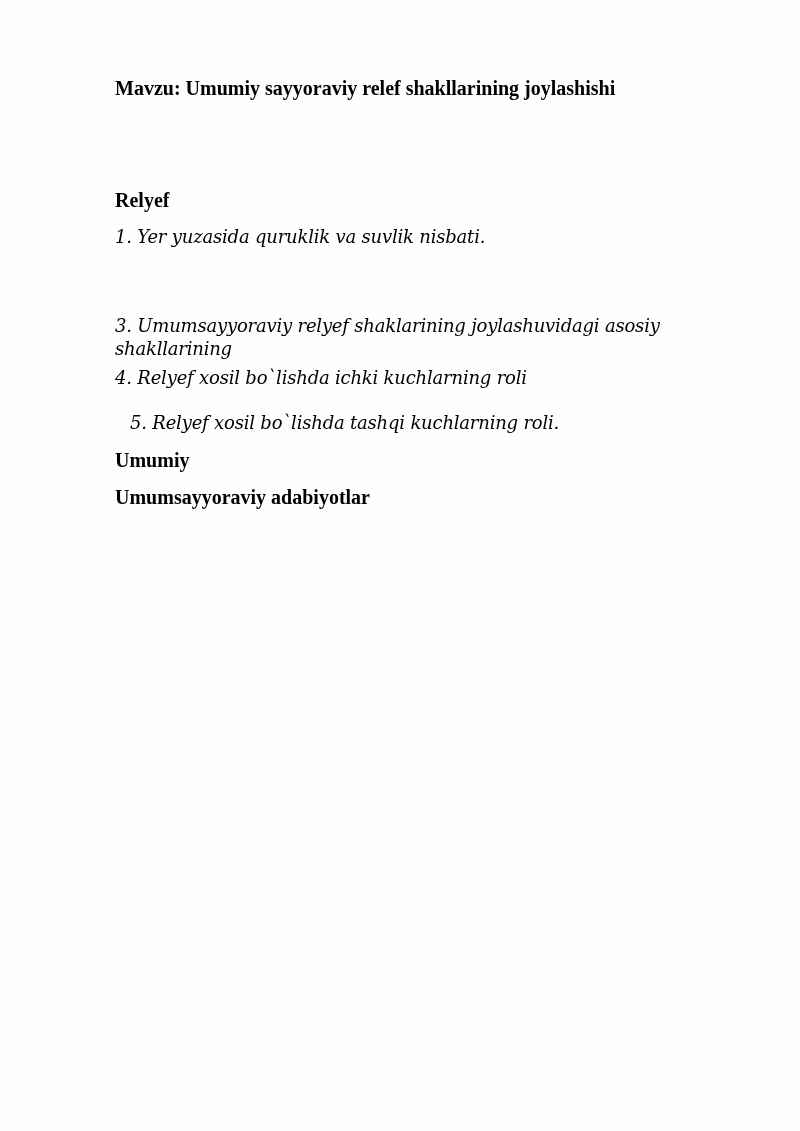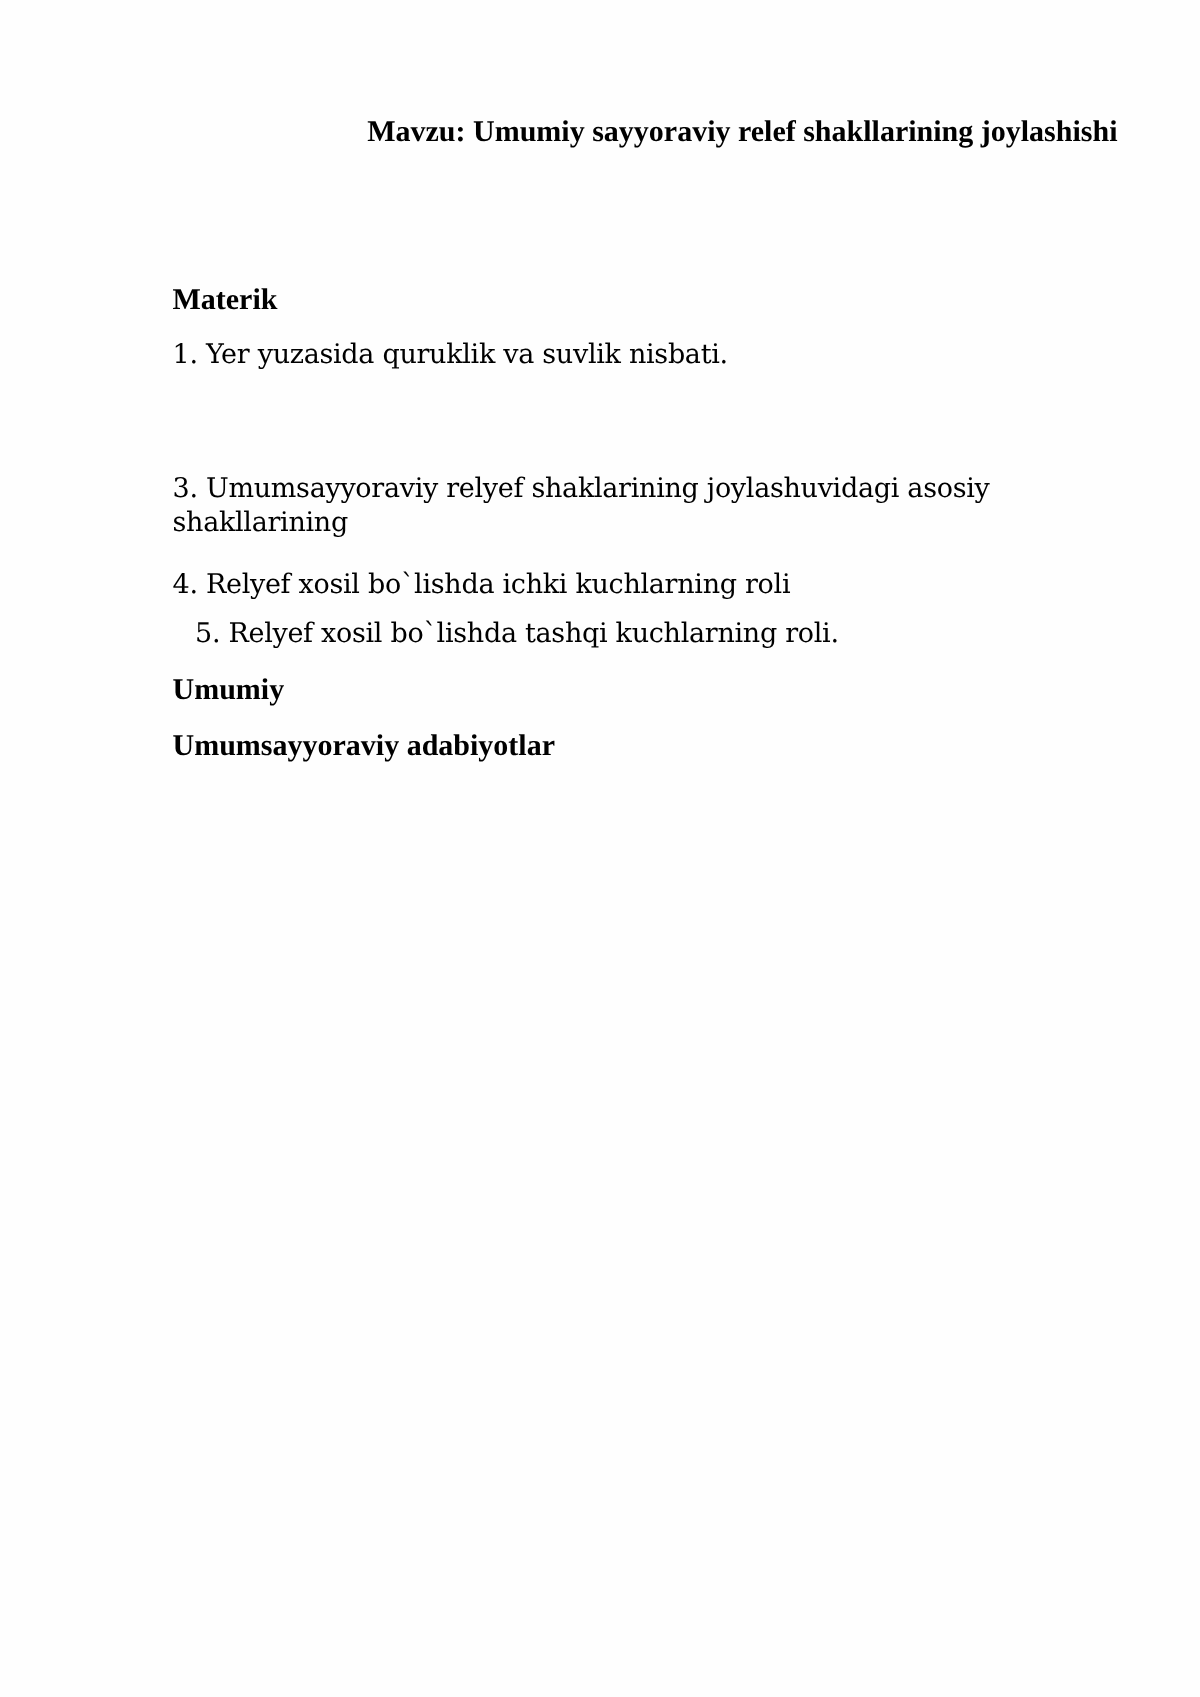--- a/index.html
+++ b/index.html
@@ -19,21 +19,21 @@
       left: 0; top: 0;
       width: 800px;
       height: 1131px;
       background: #fefefe;
     }
     .title {
       position: absolute;
       top: 74px;
       left: 115px;
       width: 630px;
-      text-align: right;
+      text-align: left;
       font-family: "Liberation Serif", serif;
       font-weight: bold;
       font-size: 20px;
       line-height: 28px;
       white-space: nowrap;
     }
     .plan-heading {
       position: absolute;
       top: 150px;
       left: 115px;
@@ -50,33 +50,34 @@
       font-size: 20px;
       line-height: 28px;
       white-space: nowrap;
     }
     .bold {
       font-family: "Liberation Serif", serif;
       font-weight: bold;
     }
     .ital {
       font-family: "DejaVu Serif", serif;
+      font-style: italic;
       font-size: 18px;
       letter-spacing: -0.2px;
     }
   </style>
 </head>
 <body>
 
 <div class="page">
   <div class="title">Mavzu: Umumiy sayyoraviy relef shakllarining joylashishi</div>
 
-  <div class="line bold" style="top:186px;">Materik</div>
+  <div class="line bold" style="top:186px;">Relyef</div>
 
   <div class="line ital" style="top:223px;">1. Yer yuzasida quruklik va suvlik nisbati.</div>
   <div class="line ital" style="top:312px;text-align:center;">3. Umumsayyoraviy relyef shaklarining joylashuvidagi asosiy</div>
   <div class="line ital" style="top:335px;">shakllarining</div>
-  <div class="line ital" style="top:376px;">4. Relyef xosil bo`lishda ichki kuchlarning roli</div>
+  <div class="line ital" style="top:364px;">4. Relyef xosil bo`lishda ichki kuchlarning roli</div>
   <div class="line ital" style="top:409px;margin-left:15px;">5. Relyef xosil bo`lishda tashqi kuchlarning roli.</div>
 
   <div class="line bold" style="top:446px;">Umumiy</div>
   <div class="line bold" style="top:483px;">Umumsayyoraviy adabiyotlar</div>
 </div>
 
 </body></html>

